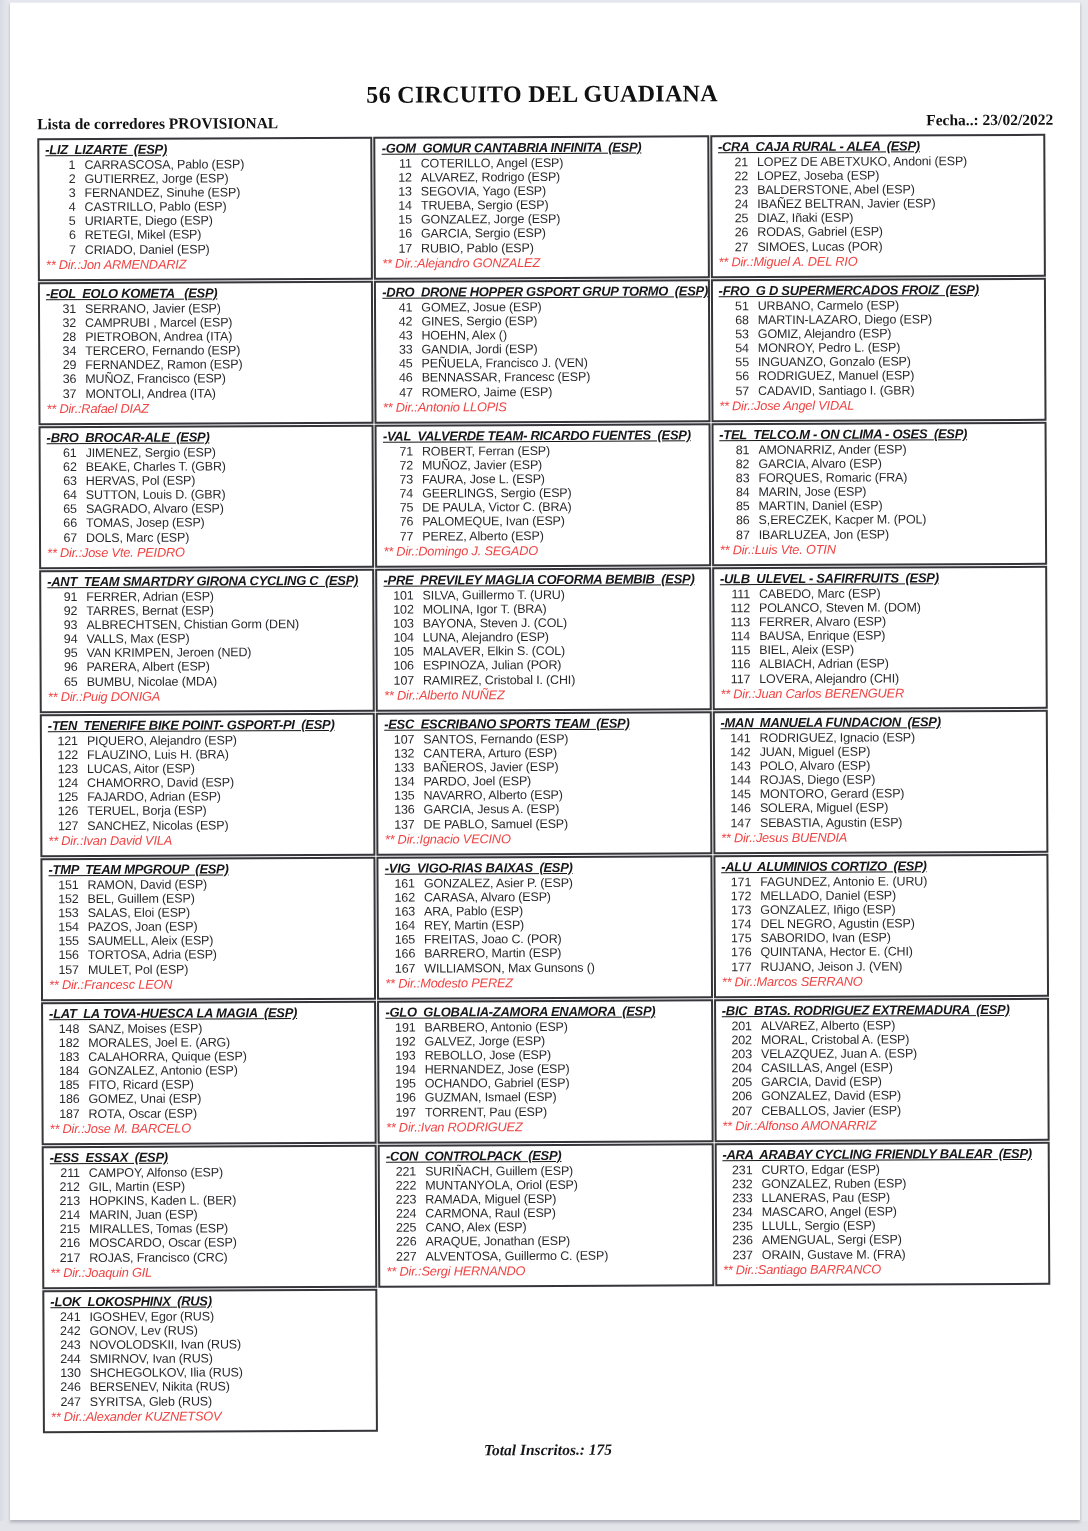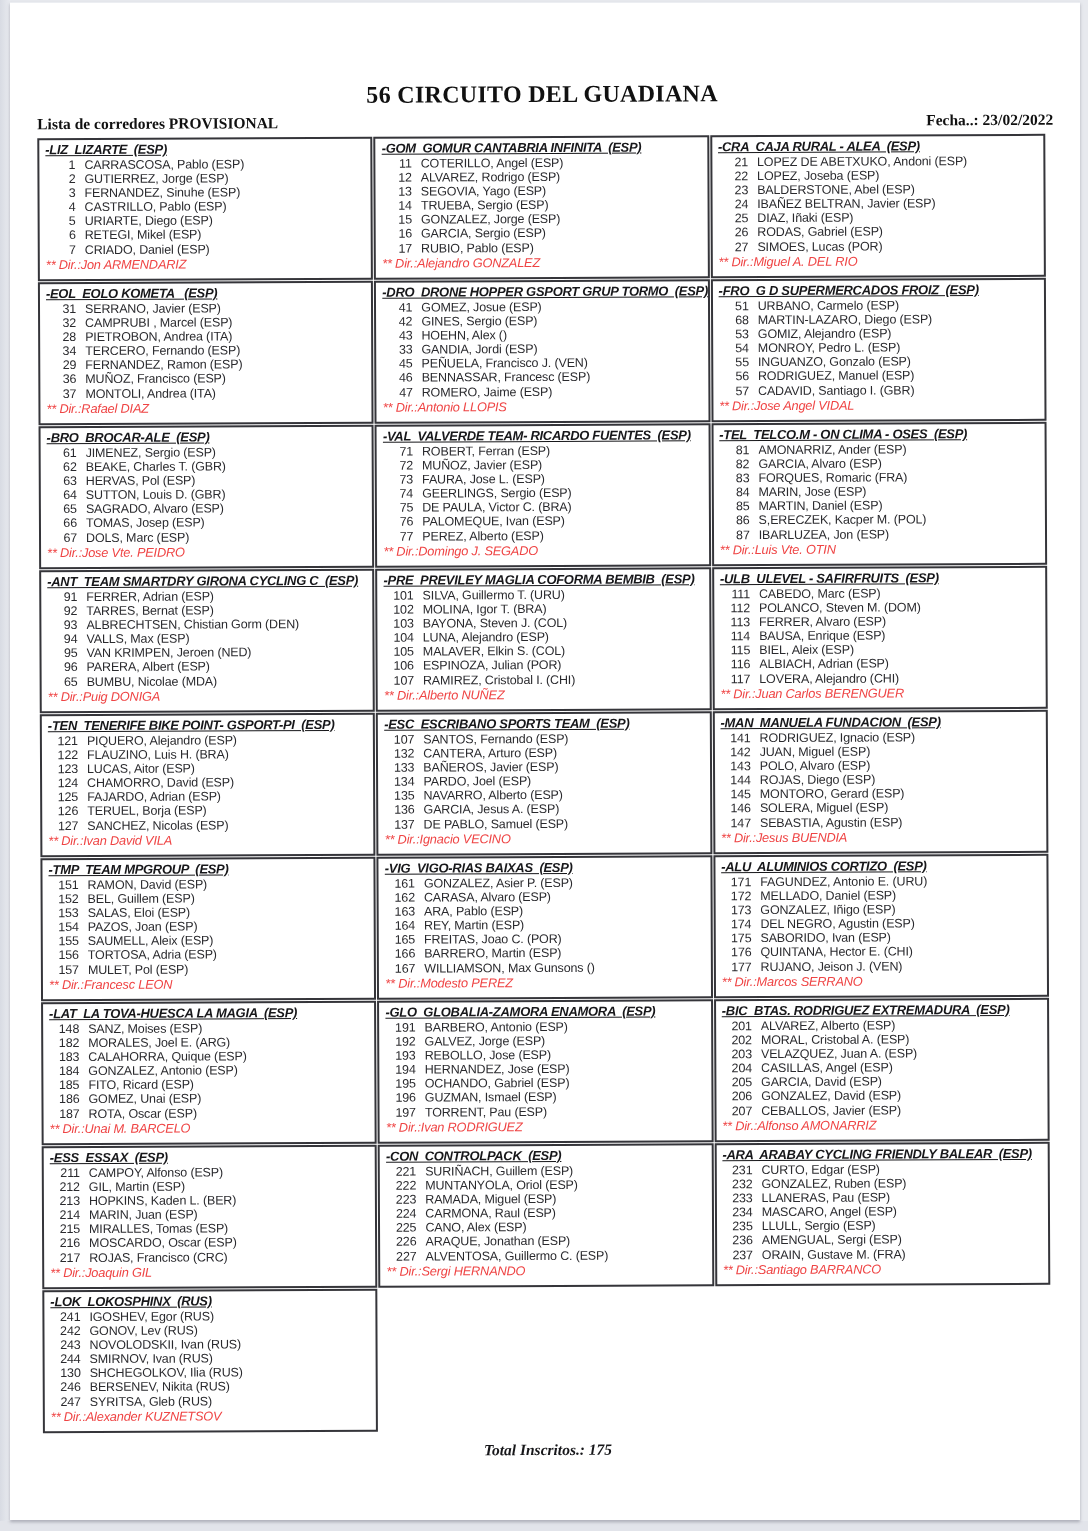--- a/index.html
+++ b/index.html
@@ -302,21 +302,21 @@
     <div class="team-header">-LAT  LA TOVA-HUESCA LA MAGIA  (ESP)</div>
     <div>
               <div class="rider"><span class="num">148</span><span class="rname">SANZ, Moises (ESP)</span></div>
               <div class="rider"><span class="num">182</span><span class="rname">MORALES, Joel E. (ARG)</span></div>
               <div class="rider"><span class="num">183</span><span class="rname">CALAHORRA, Quique (ESP)</span></div>
               <div class="rider"><span class="num">184</span><span class="rname">GONZALEZ, Antonio (ESP)</span></div>
               <div class="rider"><span class="num">185</span><span class="rname">FITO, Ricard (ESP)</span></div>
               <div class="rider"><span class="num">186</span><span class="rname">GOMEZ, Unai (ESP)</span></div>
               <div class="rider"><span class="num">187</span><span class="rname">ROTA, Oscar (ESP)</span></div>
             </div>
-    <div class="director">** Dir.:Unai M. BARCELO</div>
+    <div class="director">** Dir.:Jose M. BARCELO</div>
   </div>
 
   <div class="team">
     <div class="team-header">-GLO  GLOBALIA-ZAMORA ENAMORA  (ESP)</div>
     <div>
               <div class="rider"><span class="num">191</span><span class="rname">BARBERO, Antonio (ESP)</span></div>
               <div class="rider"><span class="num">192</span><span class="rname">GALVEZ, Jorge (ESP)</span></div>
               <div class="rider"><span class="num">193</span><span class="rname">REBOLLO, Jose (ESP)</span></div>
               <div class="rider"><span class="num">194</span><span class="rname">HERNANDEZ, Jose (ESP)</span></div>
               <div class="rider"><span class="num">195</span><span class="rname">OCHANDO, Gabriel (ESP)</span></div>

